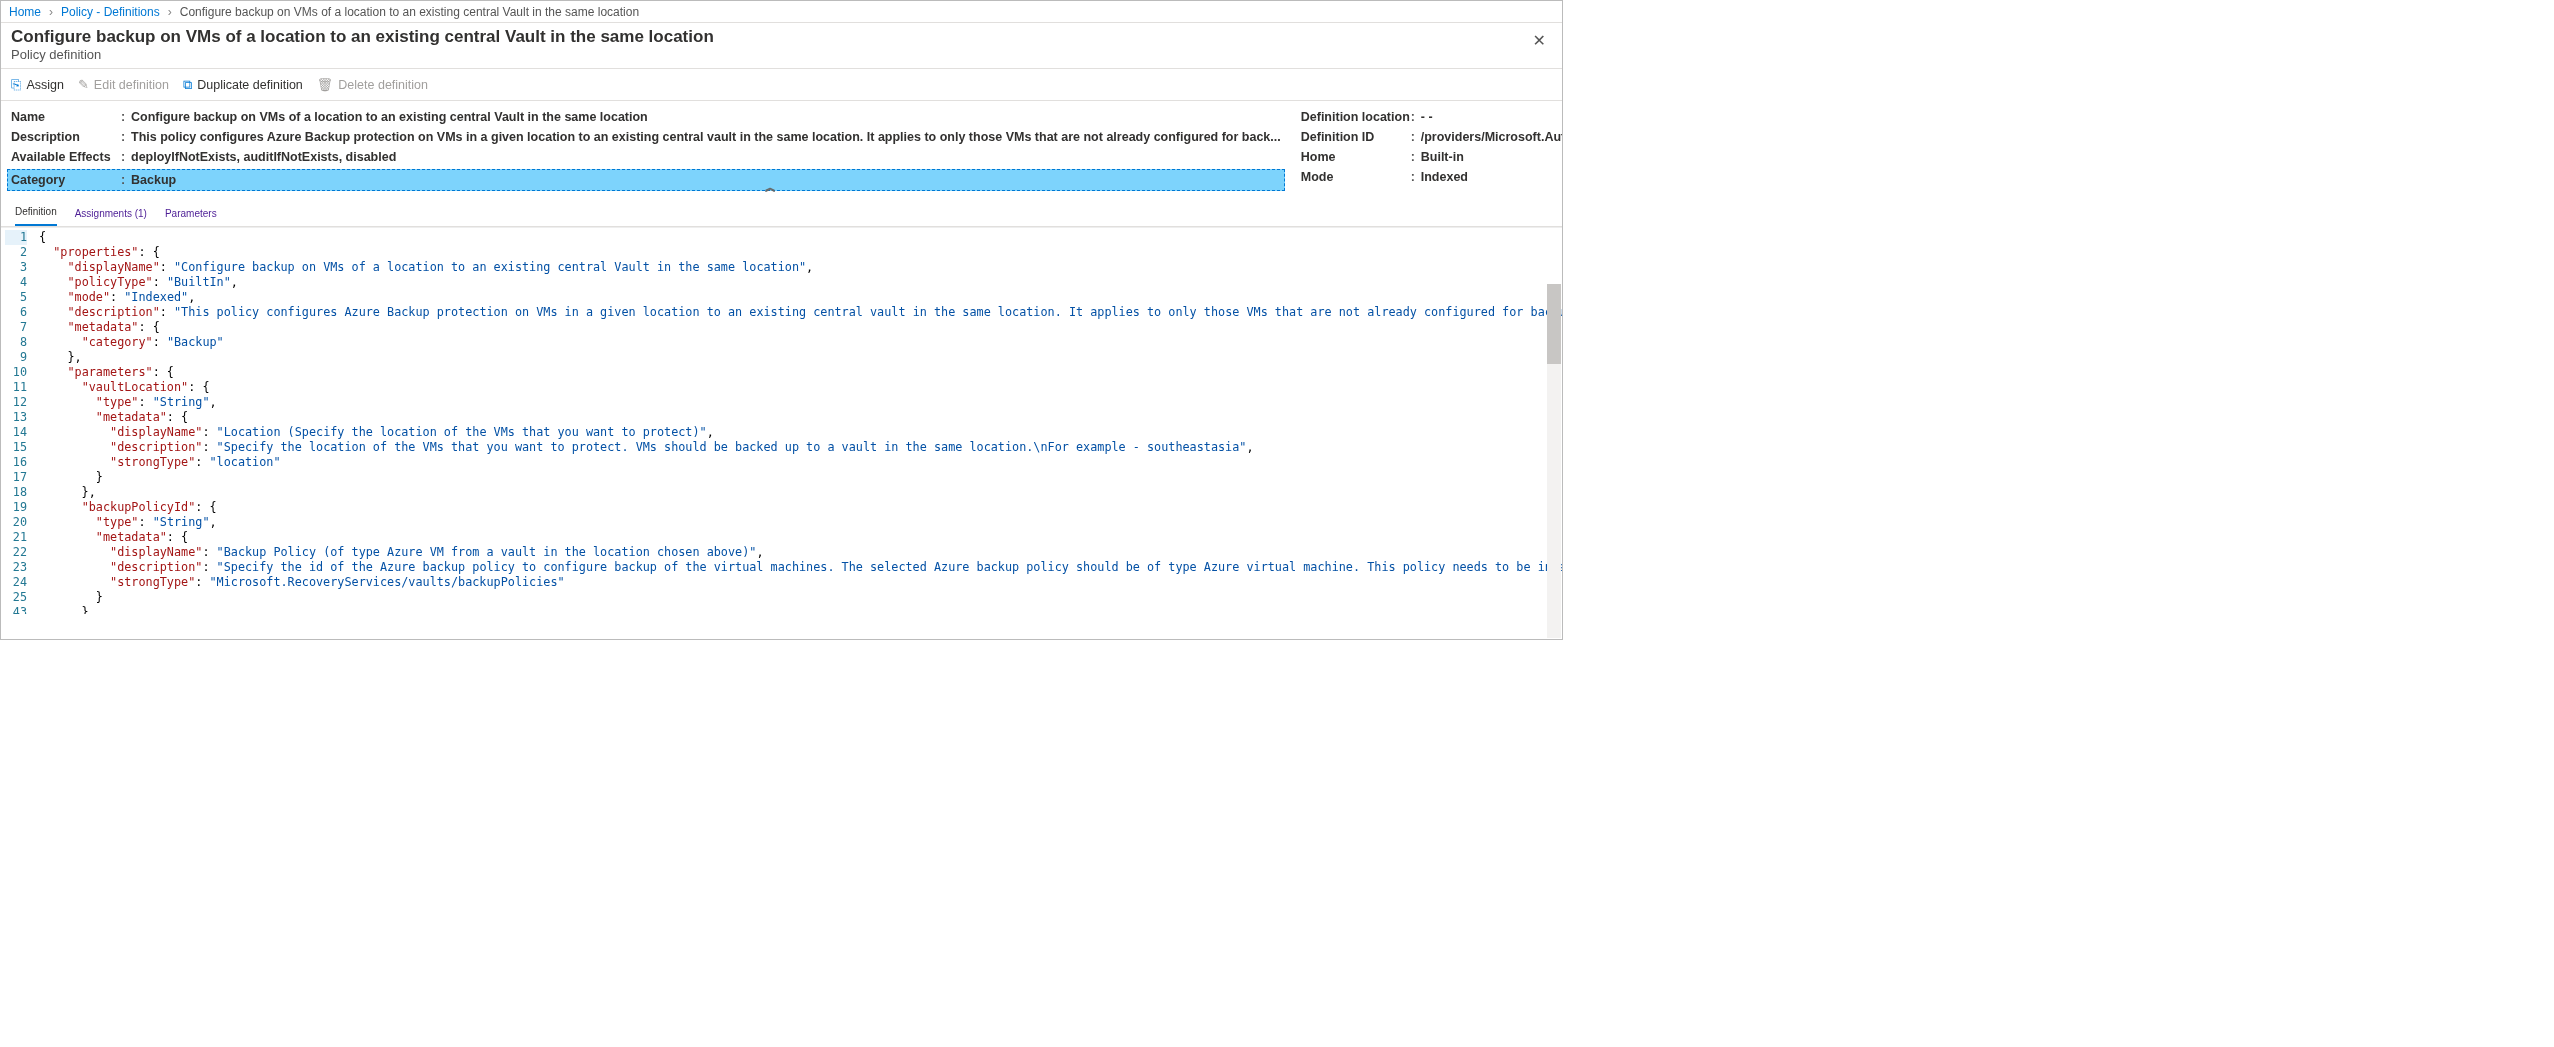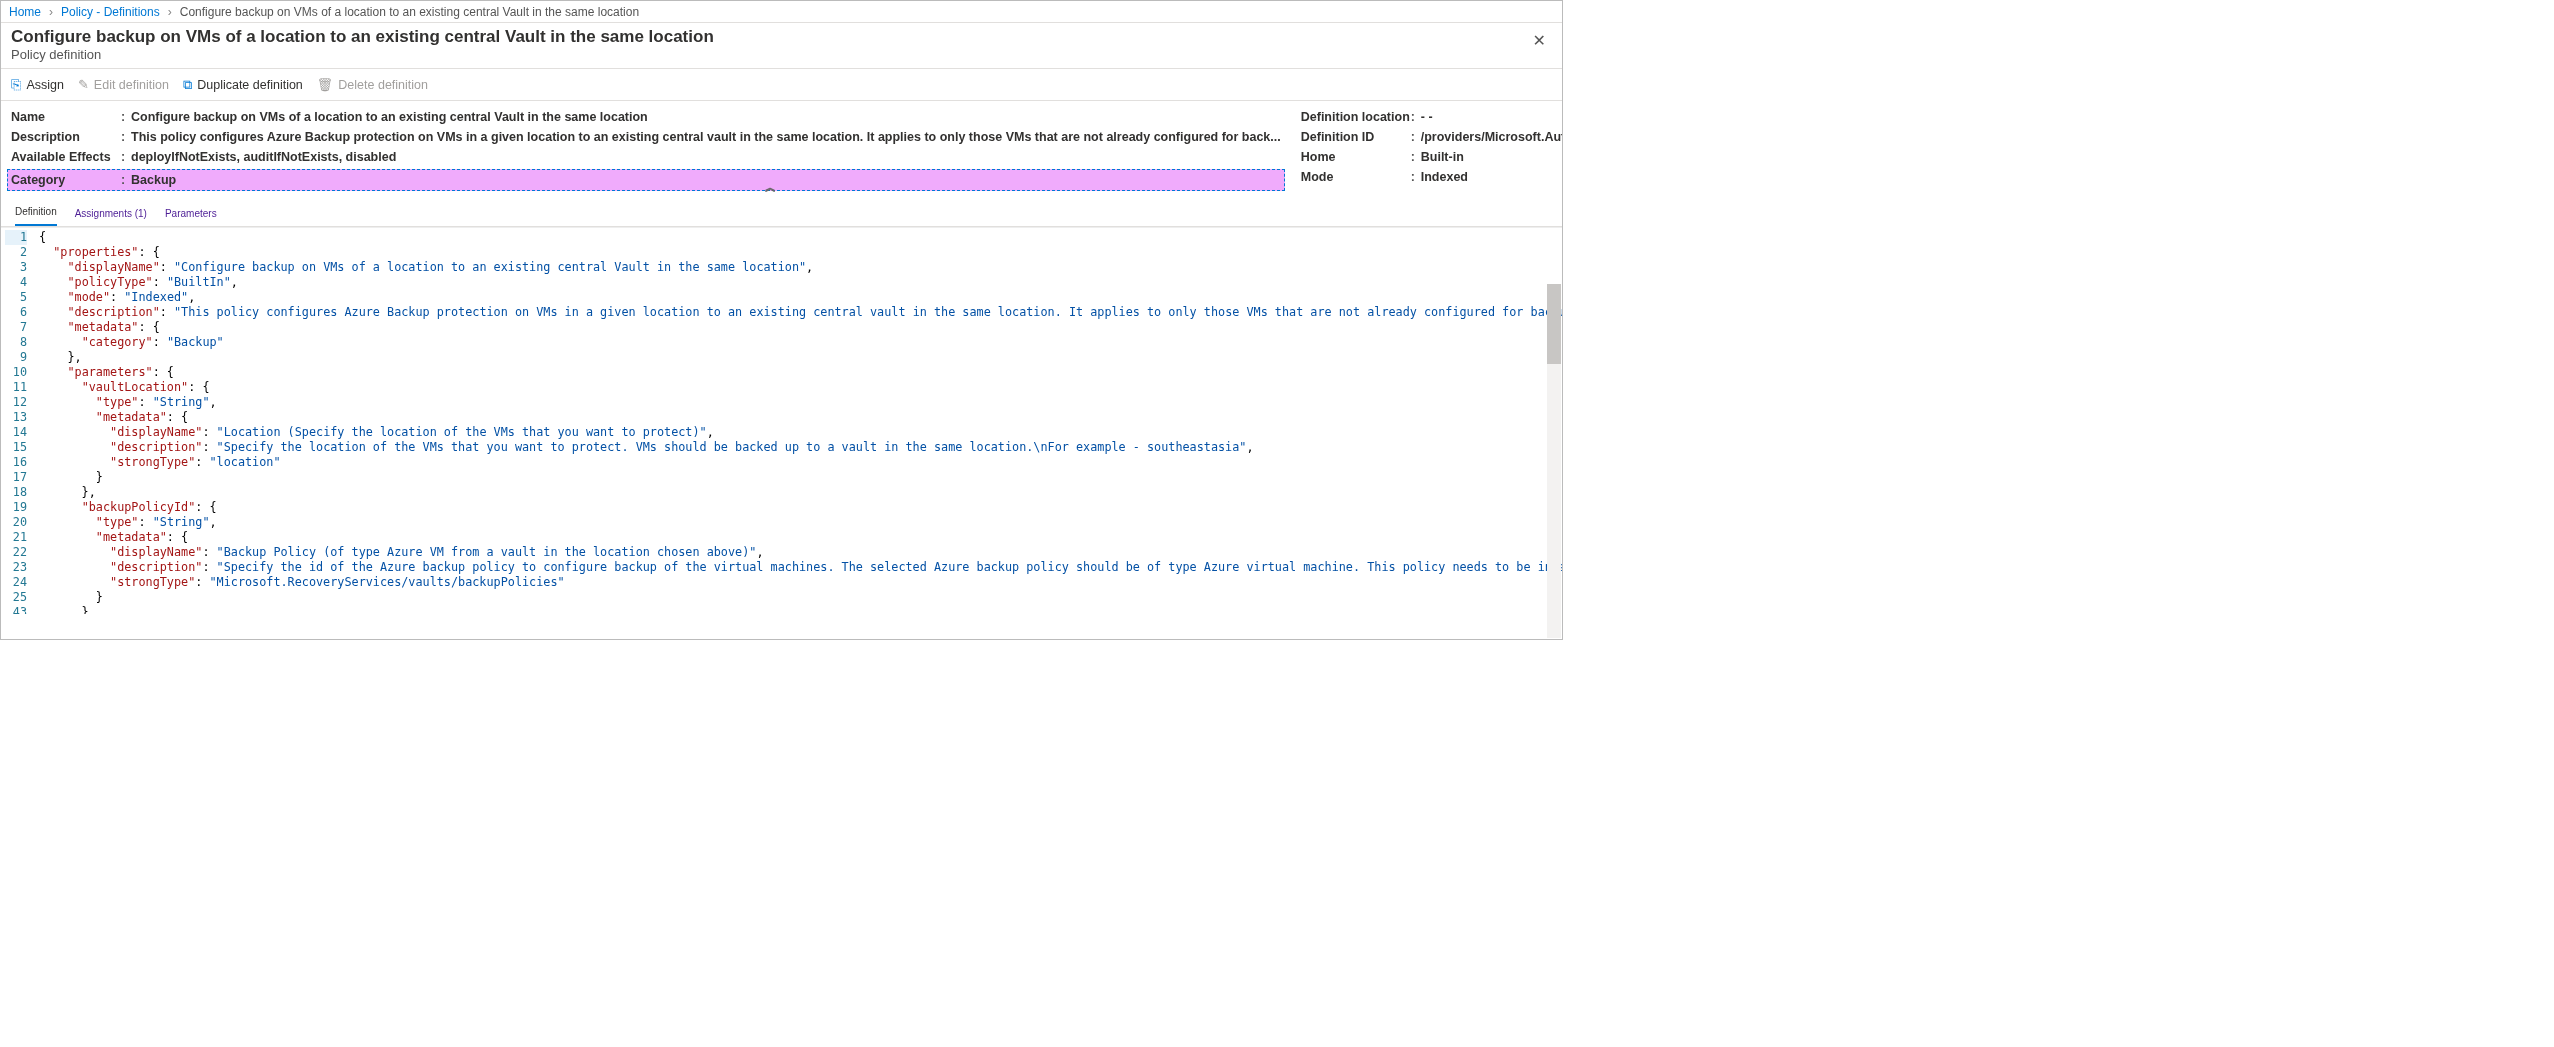--- a/index.html
+++ b/index.html
@@ -64,21 +64,21 @@
     position: relative;
     font-weight: bold;
   }
   .props-col { flex: 1; }
   .prop-row { display: flex; padding: 3px 0; }
   .prop-label { width: 110px; color: #323130; }
   .prop-colon { width: 10px; color: #555; }
   .prop-value { flex: 1; color: #323130; white-space: nowrap; overflow: hidden; text-overflow: ellipsis; }
   .prop-row.highlight {
     border: 1px dashed #0078d4;
-    background: #f0abfc;
+    background: #7dd3fc;
     margin: 2px -4px;
     padding: 3px 3px;
   }
   .pin-icon {
     position: absolute;
     right: 786px;
     bottom: 2px;
     color: #666;
     font-size: 11px;
     cursor: pointer;

